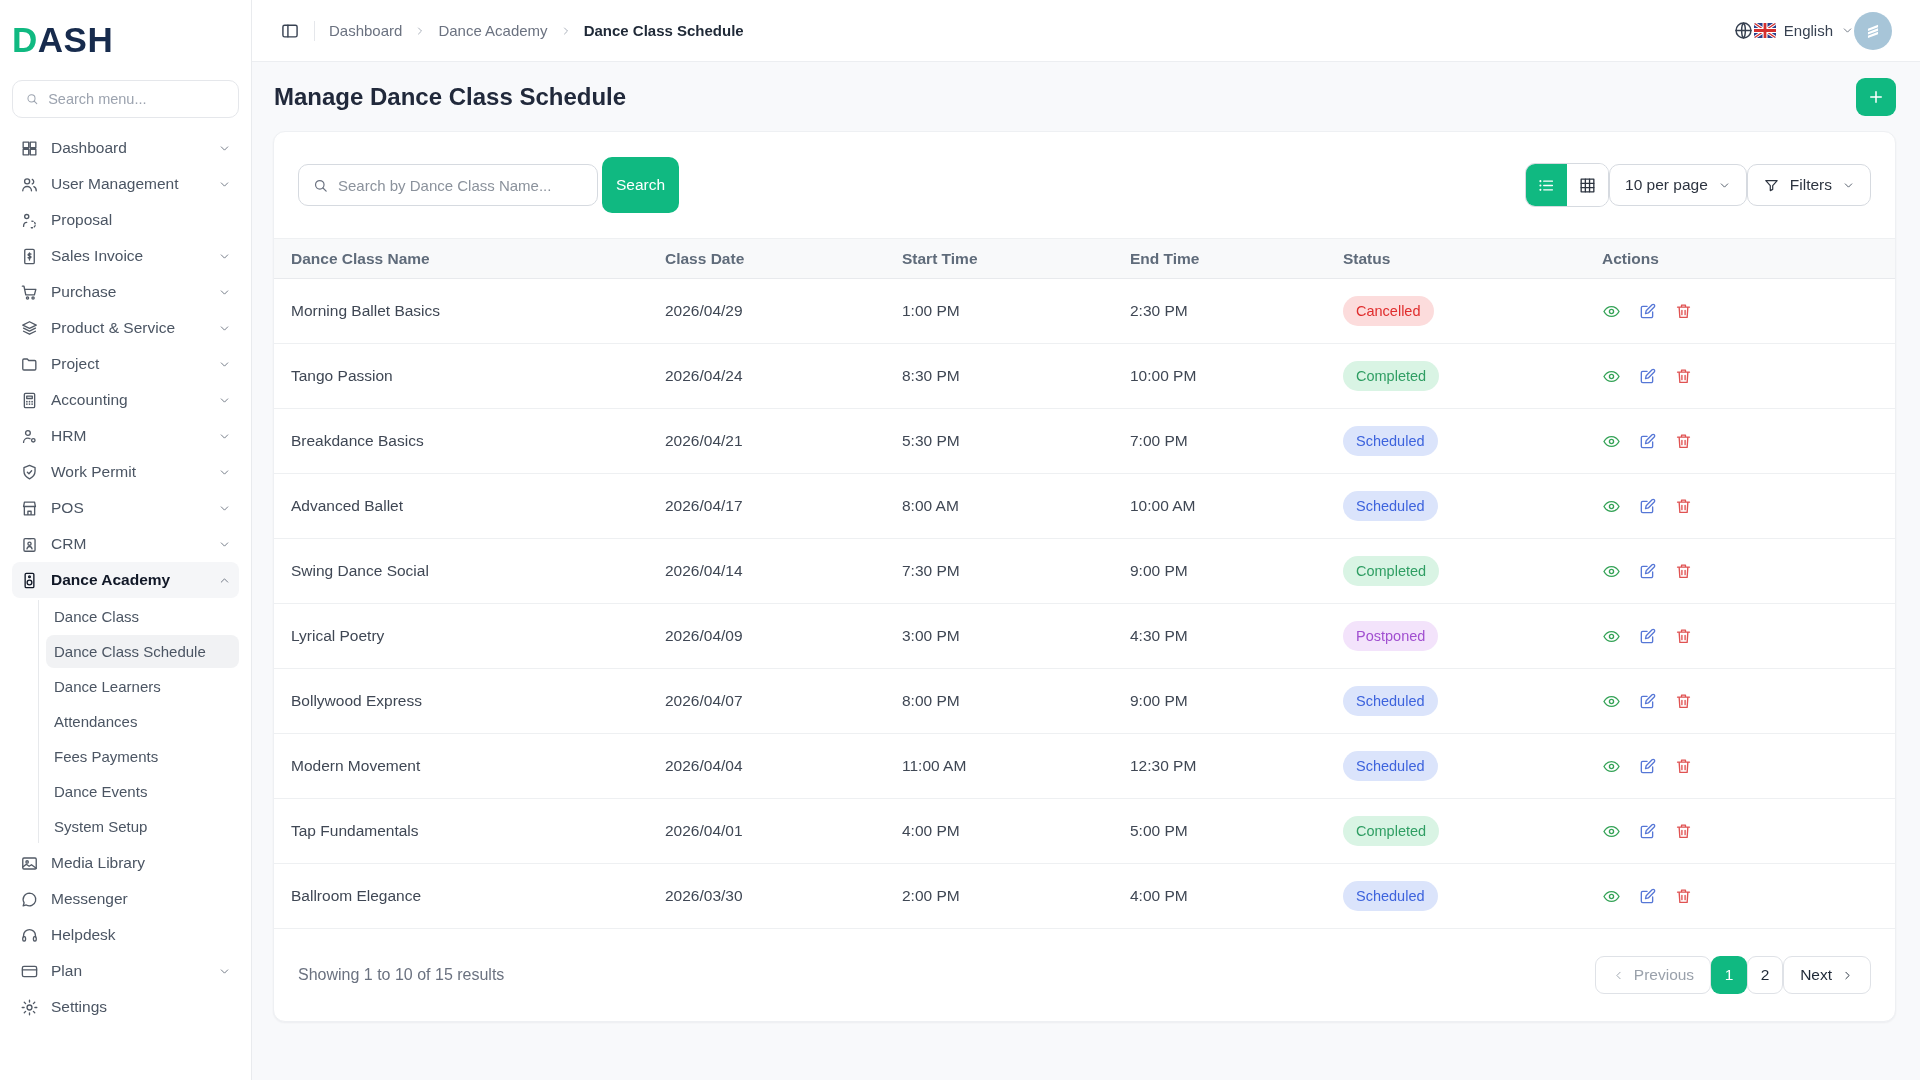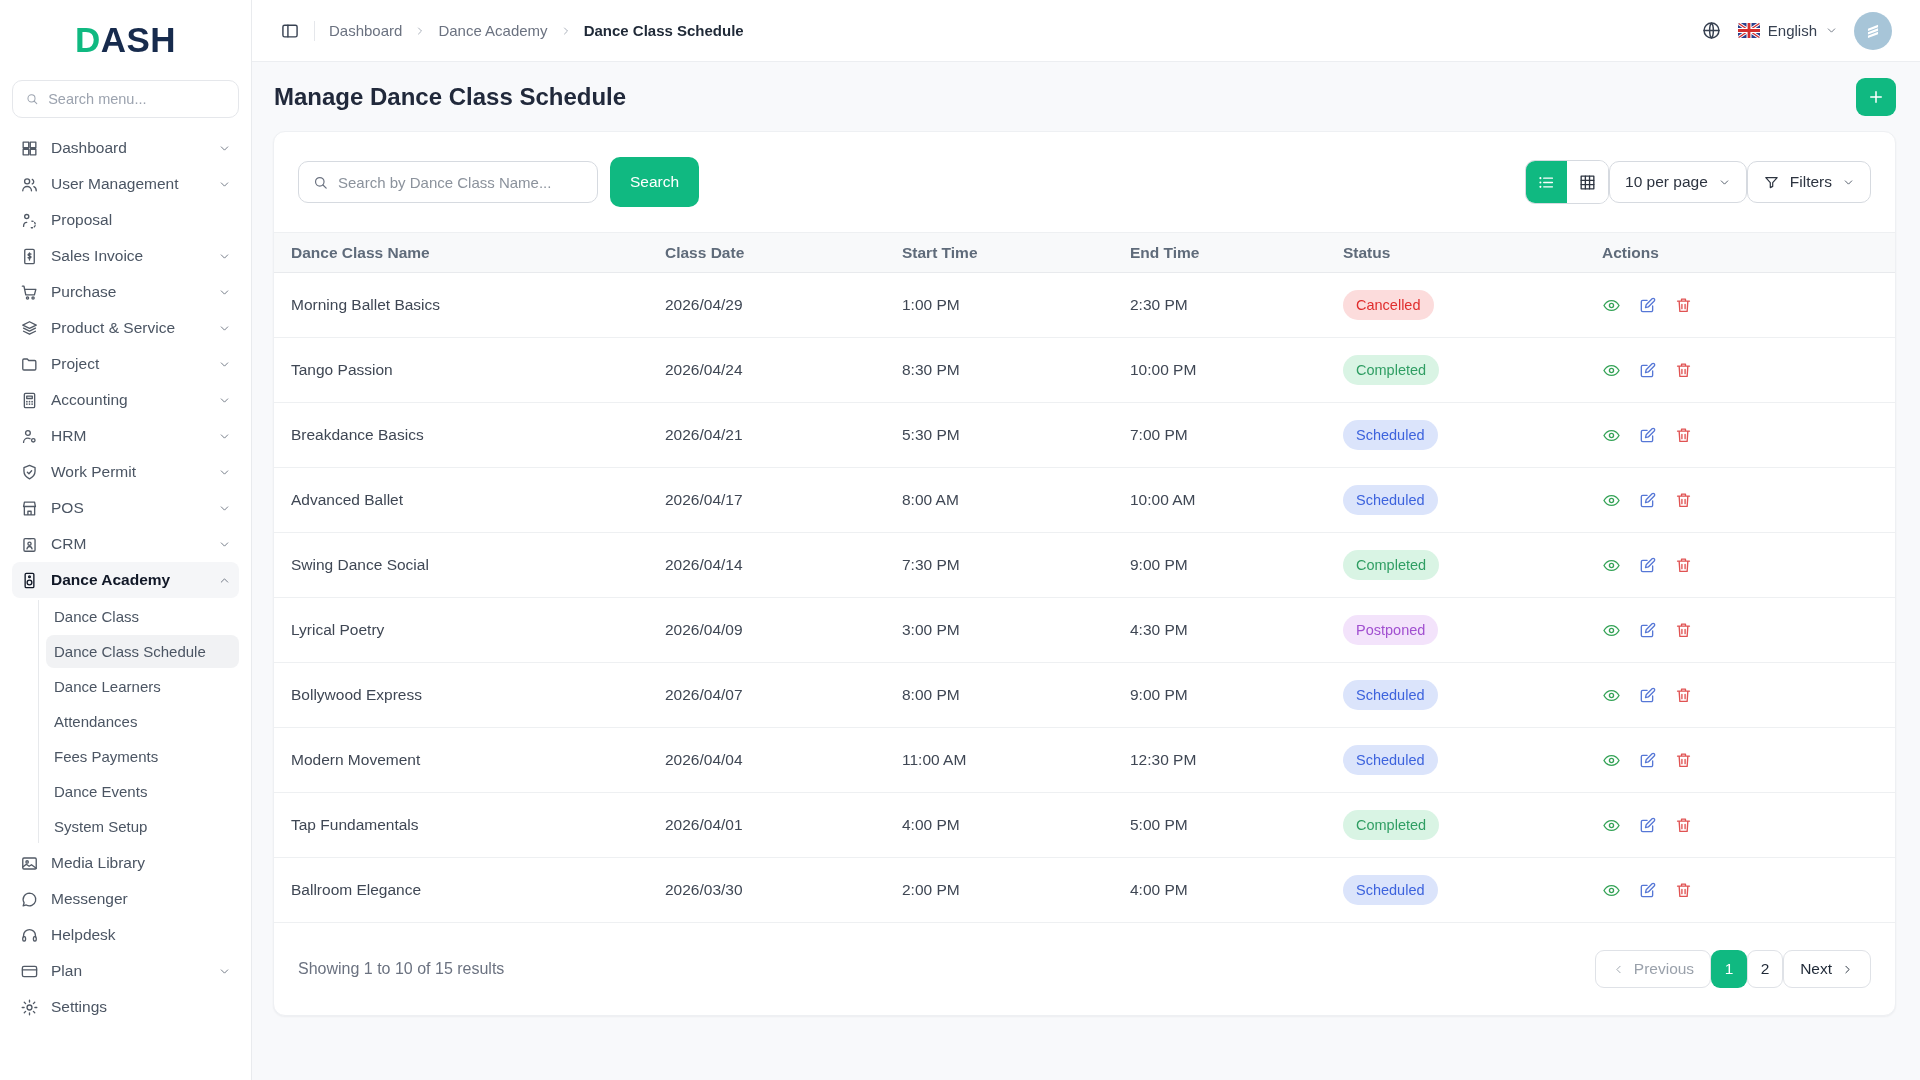--- a/index.html
+++ b/index.html
@@ -3,21 +3,21 @@
 <meta charset="utf-8">
 <style>
   *{box-sizing:border-box;margin:0;padding:0}
   html,body{width:1920px;height:1080px;overflow:hidden}
   body{display:flex;font-family:"Liberation Sans",sans-serif;background:#f8f9fb;color:#374151}
   svg{display:block}
   .ico{stroke:currentColor;fill:none;stroke-width:1.7;stroke-linecap:round;stroke-linejoin:round}
 
   
   .sidebar{width:252px;min-width:252px;height:1080px;background:#fff;border-right:1px solid #e9ebee;padding:16px 12px;overflow:hidden}
-  .logo{font-size:35px;font-weight:800;text-align:center;letter-spacing:.5px;margin:4px 0 20px}
+  .logo{font-size:35px;font-weight:800;text-align:left;letter-spacing:.5px;margin:4px 0 20px}
   .logo .d{color:#10b981}.logo .rest{color:#172b4d}
   .menu-search{display:flex;align-items:center;gap:9px;border:1px solid #e5e7eb;border-radius:10px;height:38px;padding:0 12px;color:#9ca3af;margin-bottom:12px}
   .menu-search input{border:none;outline:none;width:100%;font-size:14.5px;font-family:inherit;color:#14532d}
   .menu-search input::placeholder{color:#9ca3af}
   .nav-item{display:flex;align-items:center;gap:12px;height:36px;padding:0 8px;border-radius:8px;font-size:15.5px;color:#4b5563;cursor:pointer}
   .nav-item .nav-ic{width:19px;height:19px;color:#525a66;flex:0 0 auto}
   .nav-item .chev{width:13px;height:13px;margin-left:auto;color:#6b7280}
   .nav-item.active{background:#f5f6f8;color:#111827;font-weight:700}
   .nav-item.active .nav-ic{color:#111827}
   .subnav{margin:2px 0 2px 26px;border-left:1px solid #e7e9ec}
@@ -27,40 +27,40 @@
   
   .main{flex:1;display:flex;flex-direction:column;min-width:0}
   .topbar{height:62px;background:#fff;border-bottom:1px solid #eceef1;display:flex;align-items:center;justify-content:space-between;padding:0 28px;flex:0 0 auto}
   .tb-left{display:flex;align-items:center;gap:14px}
   .tgl{width:20px;height:20px;color:#374151;cursor:pointer}
   .tb-div{width:1px;height:20px;background:#e5e7eb}
   .crumbs{display:flex;align-items:center;gap:12px;font-size:15px}
   .crumb{color:#6b7280;cursor:pointer}
   .crumb.current{color:#1f2937;font-weight:600}
   .crumb-sep{width:12px;height:12px;color:#9ca3af}
-  .tb-right{display:flex;align-items:center;gap:16px}
+  .tb-right{display:flex;align-items:center;}
   .globe{width:21px;height:21px;color:#374151;cursor:pointer}
   .lang{display:flex;align-items:center;gap:8px;cursor:pointer;font-size:15px;color:#374151}
   .flag{width:22px;height:15px;border-radius:2px;overflow:hidden}
   .lang .chev{width:13px;height:13px;color:#6b7280}
   .avatar{width:38px;height:38px;border-radius:50%;background:#a7c5d8;display:flex;align-items:center;justify-content:center;cursor:pointer}
 
   .page-head{display:flex;align-items:center;justify-content:space-between;padding:16px 24px 15px 22px;flex:0 0 auto}
   .page-title{font-size:24px;font-weight:700;color:#21293b}
   .add-btn{width:40px;height:38px;background:#10b981;border:none;border-radius:9px;color:#fff;display:flex;align-items:center;justify-content:center;cursor:pointer}
   .add-btn svg{width:18px;height:18px;stroke-width:2}
 
   .card{margin:0 24px 0 21px;background:#fff;border:1px solid #eef0f3;border-radius:12px;box-shadow:0 1px 2px rgba(16,24,40,.05)}
   .toolbar{display:flex;align-items:center;justify-content:space-between;padding:25px 24px}
   .tl-left{display:flex;align-items:center}
   .search-wrap{display:flex;align-items:center;gap:9px;border:1px solid #d6dae0;border-radius:10px;height:42px;width:300px;padding:0 13px;color:#6b7280}
   .search-wrap svg{width:17px;height:17px;flex:0 0 auto}
   .search-wrap input{border:none;outline:none;width:100%;font-size:15px;font-family:inherit;color:#374151}
   .search-wrap input::placeholder{color:#8b929c}
-  .search-btn{height:50px;padding:0 20px;margin-left:12px;background:#10b981;color:#fff;border:none;border-radius:10px;font-size:15.5px;font-family:inherit;cursor:pointer}
+  .search-btn{height:56px;padding:0 14px;margin-left:4px;background:#10b981;color:#fff;border:none;border-radius:10px;font-size:15.5px;font-family:inherit;cursor:pointer}
   .tl-right{display:flex;align-items:center}
   .toggle-group{display:flex;border:1px solid #d6dae0;border-radius:10px;overflow:hidden}
   .toggle-btn{width:41px;height:42px;display:flex;align-items:center;justify-content:center;background:#fff;border:none;color:#2d3440;cursor:pointer}
   .toggle-btn.active{background:#10b981;color:#fff}
   .toggle-btn svg{width:19px;height:19px}
   .select-box,.filters-btn{display:flex;align-items:center;gap:10px;border:1px solid #d6dae0;border-radius:10px;height:42px;padding:0 15px;font-size:15.5px;color:#2d3440;background:#fff;cursor:pointer;font-family:inherit}
   .select-box .chev,.filters-btn .chev{width:13px;height:13px;color:#4b5563}
   .filters-btn .funnel{width:17px;height:17px}
 
   table{width:100%;border-collapse:collapse}

